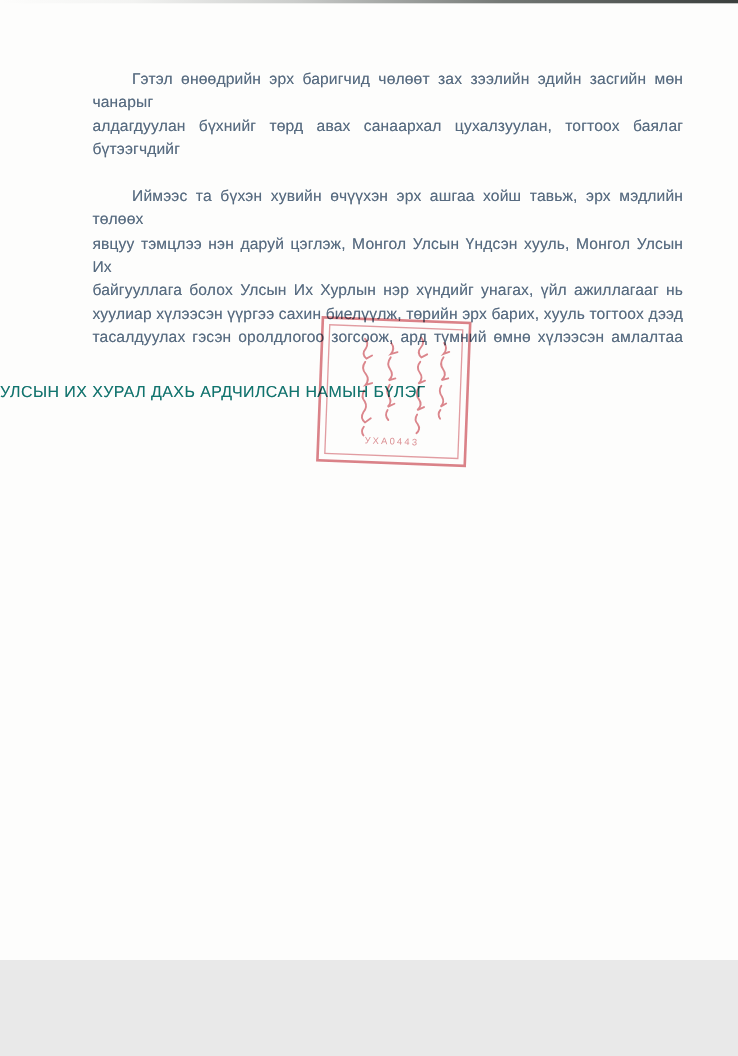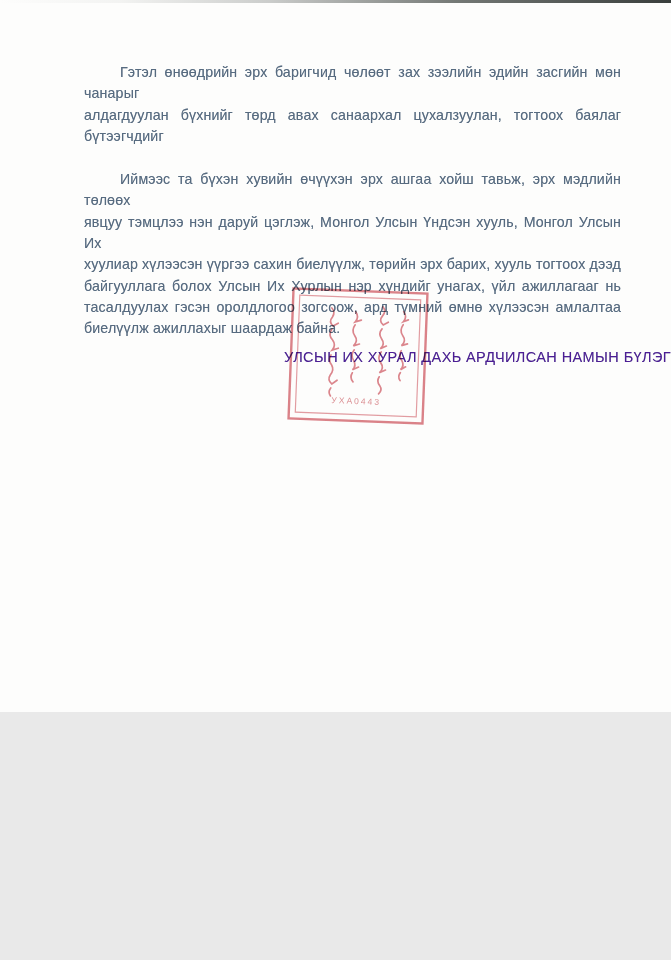--- a/index.html
+++ b/index.html
@@ -1,19 +1,19 @@
 <!DOCTYPE html>
 <html><head>
 <meta charset="utf-8">
 <style>
   html, body { margin: 0; padding: 0; background: #e9e9e9; }
   .page {
     position: relative;
     width: 671px;
-    height: 712px;
+    height: 873px;
     margin: 0 auto;
     background: #fdfdfc;
     overflow: hidden;
     font-family: "Liberation Sans", sans-serif;
   }
   
   .scan-edge-top {
     position: absolute;
     top: 0; left: 0;
     width: 100%; height: 3px;
@@ -40,22 +40,22 @@
   .line { text-align: justify; }
   .line.fill { text-align-last: justify; }
   .line.last { text-align-last: left; }
   .line.indent { text-indent: 36px; }
 
   .signature-line {
     position: absolute;
     top: 349px;
     left: 0;
     width: 100%;
-    text-align: right;
-    color: #4c1d95;
+    text-align: left;
+    color: #0f766e;
     font-size: 14.5px;
     letter-spacing: 0.4px;
     text-shadow: 0 0 0.35px rgba(90,110,131,0.55);
     z-index: 1;
   }
 
   .stamp {
     position: absolute;
     top: 289px;
     left: 289px;
@@ -96,24 +96,23 @@
   <div class="text-block">
 
     <div class="paragraph">
       <div class="line fill indent">Гэтэл өнөөдрийн эрх баригчид чөлөөт зах зээлийн эдийн засгийн мөн чанарыг</div>
       <div class="line fill">алдагдуулан бүхнийг төрд авах санаархал цухалзуулан, тогтоох баялаг бүтээгчдийг</div>
     </div>
 
     <div class="paragraph">
       <div class="line fill indent">Иймээс та бүхэн хувийн өчүүхэн эрх ашгаа хойш тавьж, эрх мэдлийн төлөөх</div>
       <div class="line fill">явцуу тэмцлээ нэн даруй цэглэж, Монгол Улсын Үндсэн хууль, Монгол Улсын Их</div>
+      <div class="line fill">байгууллага болох Улсын Их Хурлын нэр хүндийг унагах, үйл ажиллагааг нь</div>
       <div class="line fill">хуулиар хүлээсэн үүргээ сахин биелүүлж, төрийн эрх барих, хууль тогтоох дээд</div>
-      <div class="line fill">байгууллага болох Улсын Их Хурлын нэр хүндийг унагах, үйл ажиллагааг нь</div>
       <div class="line fill">тасалдуулах гэсэн оролдлогоо зогсоож, ард түмний өмнө хүлээсэн амлалтаа</div>
-      <div class="line last">биелүүлж ажиллахыг шаардаж байна.</div>
     </div>
 
   </div>
 
   <div class="signature-line">УЛСЫН ИХ ХУРАЛ ДАХЬ АРДЧИЛСАН НАМЫН БҮЛЭГ</div>
 
   <div class="stamp">
     <svg viewBox="0 0 138 134">
 
       <rect x="2" y="2" width="134" height="130" fill="none" stroke="#d2606a" stroke-width="2.4" opacity="0.85"></rect>

